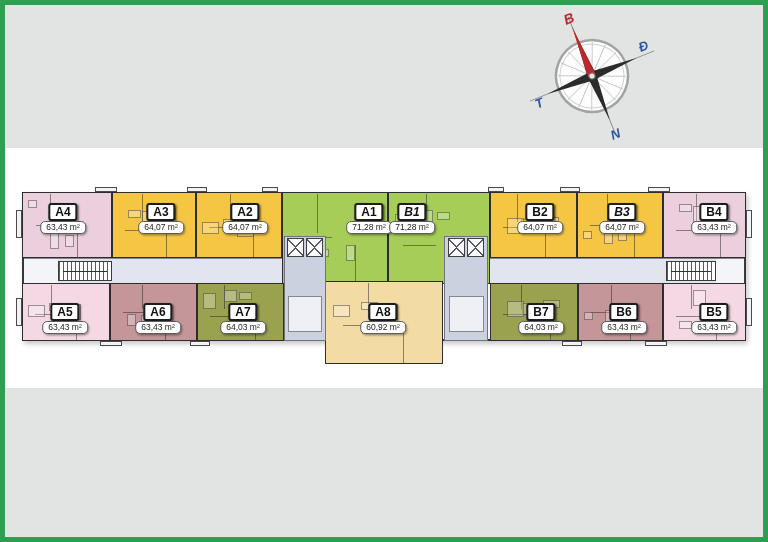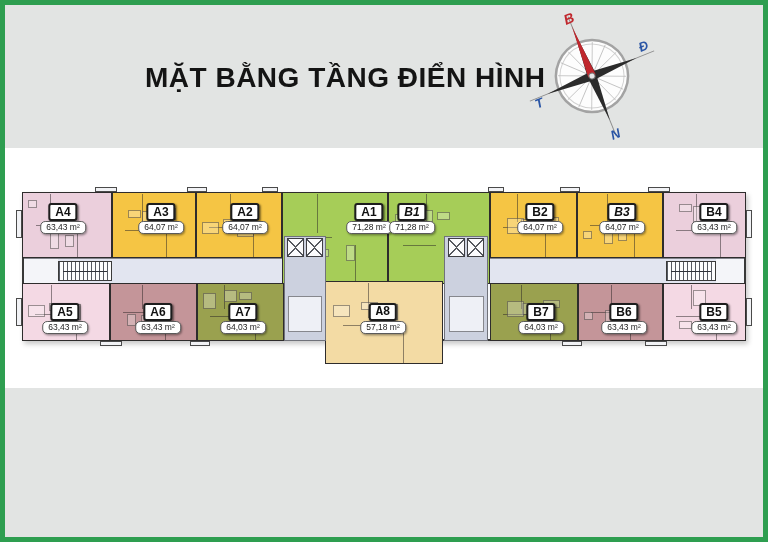--- a/index.html
+++ b/index.html
@@ -30,21 +30,20 @@
   .area-badge{position:absolute;transform:translateX(-50%);background:#fff;border:1px solid #5a5a5a;border-radius:5px;
     font-size:8.5px;line-height:11px;padding:0 5px;color:#222;box-shadow:1px 1.5px 2px rgba(0,0,0,.35);z-index:20;white-space:nowrap;}
 </style>
 </head>
 <body>
 
 <div class="page">
 
   <div class="band" style="top:148px;height:240px;"></div>
 
-  <div class="title" style="left:145px;top:62px;">MẶT BẰNG TẦNG ĐIỂN HÌNH</div>
 
   <svg class="abs" style="left:513px;top:6px;" width="158" height="142" viewBox="0 0 158 142">
     <g transform="rotate(-22 79 70)">
       <line x1="79" y1="6" x2="79" y2="134" stroke="#8d8d8d" stroke-width="1"></line>
       <line x1="12" y1="70" x2="146" y2="70" stroke="#8d8d8d" stroke-width="1"></line>
       <circle cx="79" cy="70" r="36" fill="#fdfdfd" stroke="#a3a3a3" stroke-width="2.5"></circle>
       <circle cx="79" cy="70" r="32" fill="none" stroke="#d2d2d2" stroke-width="1"></circle>
       <g stroke="#bdbdbd" stroke-width="0.8">
         <line x1="79" y1="36" x2="79" y2="104"></line>
         <line x1="45" y1="70" x2="113" y2="70" transform="rotate(22.5 79 70)"></line>
@@ -241,18 +240,18 @@
       <div class="code-badge" style="left: 158px; top: 303px;">A6</div>
       <div class="area-badge" style="left: 158px; top: 321px;">63,43 m²</div>
       <div class="code-badge" style="left: 243px; top: 303px;">A7</div>
       <div class="area-badge" style="left: 243px; top: 321px;">64,03 m²</div>
       <div class="code-badge" style="left: 541px; top: 303px;">B7</div>
       <div class="area-badge" style="left: 541px; top: 321px;">64,03 m²</div>
       <div class="code-badge" style="left: 624px; top: 303px;">B6</div>
       <div class="area-badge" style="left: 624px; top: 321px;">63,43 m²</div>
       <div class="code-badge" style="left: 714px; top: 303px;">B5</div>
       <div class="area-badge" style="left: 714px; top: 321px;">63,43 m²</div>
-      <div class="code-badge" style="left: 383px; top: 303px; font-family: Liberation Mono, monospace;">A8</div>
-      <div class="area-badge" style="left: 383px; top: 321px;">57,18 m²</div>
+      <div class="code-badge" style="left: 383px; top: 303px;">A8</div>
+      <div class="area-badge" style="left: 383px; top: 321px;">60,92 m²</div>
     </div>
 
   <div class="frame"></div>
 </div>
 
 </body></html>

